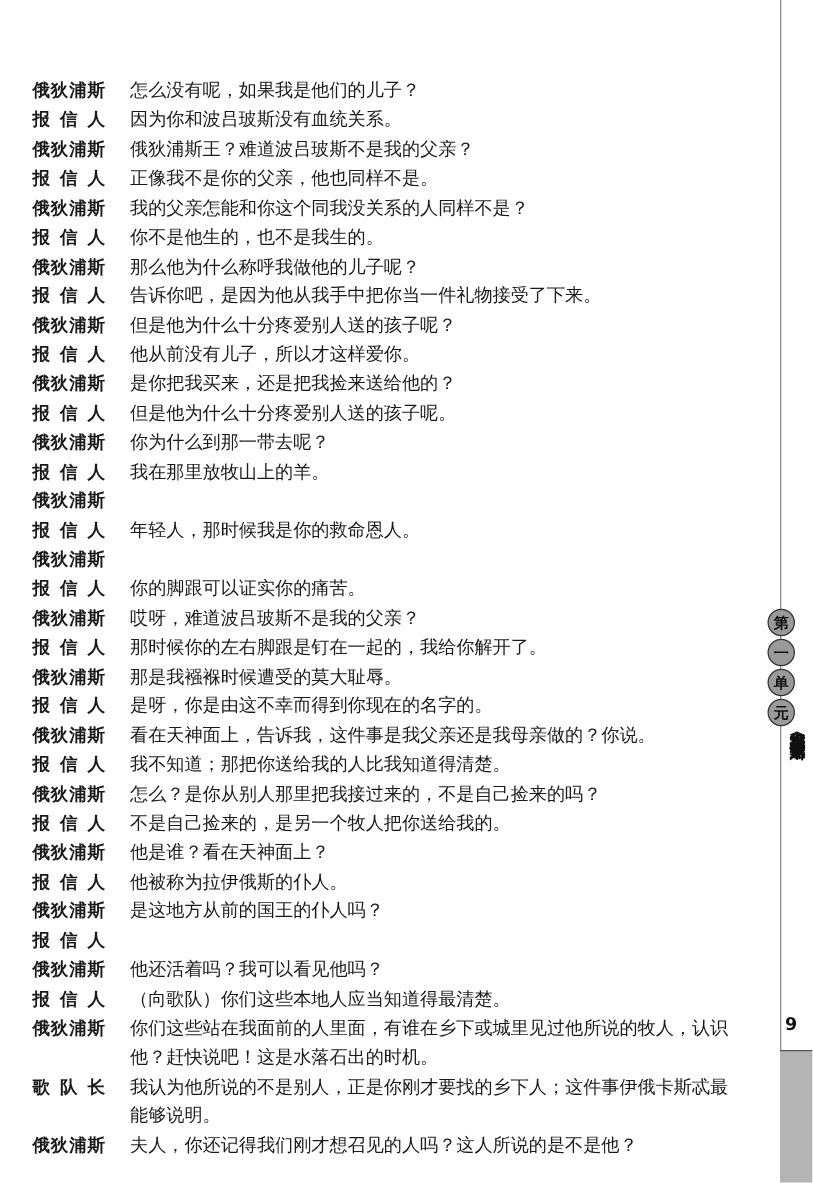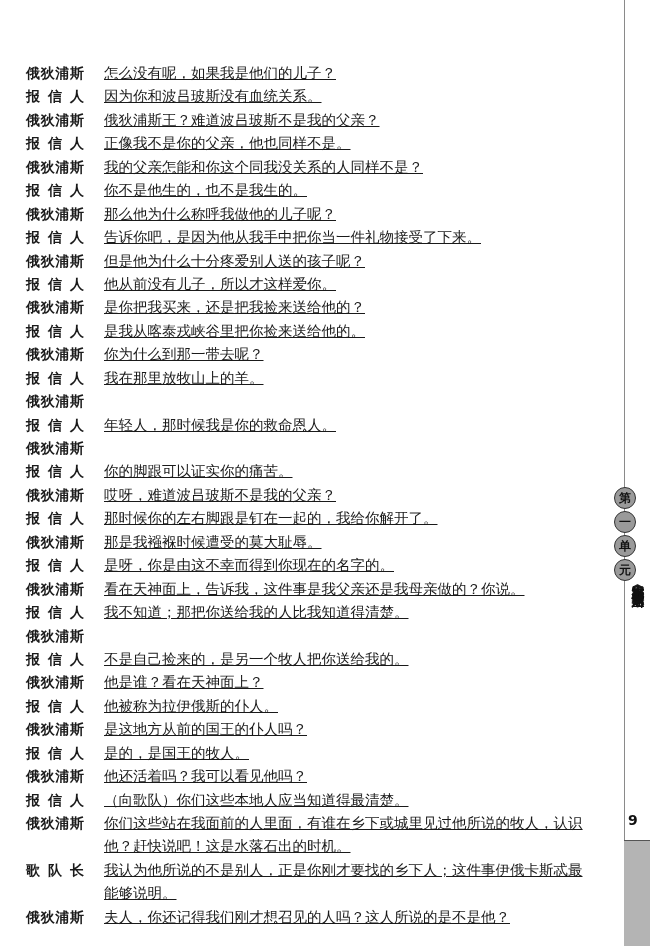--- a/index.html
+++ b/index.html
@@ -17,21 +17,21 @@
     font-size: 14.5px; line-height: 23.43px;
   }
   .speaker {
     width: 78px; flex: 0 0 78px;
     font-family: "DejaVu Sans", "Liberation Sans", sans-serif;
     font-weight: bold; font-size: 14px;
     display: flex; justify-content: space-between;
     padding-right: 0; box-sizing: border-box;
   }
   .speaker span { display: inline-block; }
-  .text { flex: 1; padding-left: 0; white-space: pre-wrap; text-decoration: underline; }
+  .text { flex: 1; padding-left: 0; white-space: pre-wrap; }
   .margin-line {
     position: absolute; left: 624px; top: 0; width: 1px; height: 946px;
     background: #8a8a8a;
   }
   .unit-badges {
     position: absolute; left: 614px; top: 487px; width: 22px;
     display: flex; flex-direction: column; gap: 2px;
   }
   .badge {
     width: 20px; height: 20px; border-radius: 50%;
@@ -155,21 +155,21 @@
           <span>斯</span>
         </div>
         <div class="text">是你把我买来，还是把我捡来送给他的？</div>
       </div>
       <div class="line">
         <div class="speaker" style="width: 78px; padding-right: 20px;">
           <span>报</span>
           <span>信</span>
           <span>人</span>
         </div>
-        <div class="text">是我从喀泰戎峡谷里把你捡来送给他的。</div>
+        <div class="text">但是他为什么十分疼爱别人送的孩子呢。</div>
       </div>
       <div class="line">
         <div class="speaker" style="width: 78px; padding-right: 20px;">
           <span>俄</span>
           <span>狄</span>
           <span>浦</span>
           <span>斯</span>
         </div>
         <div class="text">你为什么到那一带去呢？</div>
       </div>
@@ -264,20 +264,21 @@
         </div>
         <div class="text">我不知道；那把你送给我的人比我知道得清楚。</div>
       </div>
       <div class="line">
         <div class="speaker" style="width: 78px; padding-right: 20px;">
           <span>俄</span>
           <span>狄</span>
           <span>浦</span>
           <span>斯</span>
         </div>
+        <div class="text">怎么？是你从别人那里把我接过来的，不是自己捡来的吗？</div>
       </div>
       <div class="line">
         <div class="speaker" style="width: 78px; padding-right: 20px;">
           <span>报</span>
           <span>信</span>
           <span>人</span>
         </div>
         <div class="text">不是自己捡来的，是另一个牧人把你送给我的。</div>
       </div>
       <div class="line">
@@ -305,21 +306,20 @@
           <span>斯</span>
         </div>
         <div class="text">是这地方从前的国王的仆人吗？</div>
       </div>
       <div class="line">
         <div class="speaker" style="width: 78px; padding-right: 20px;">
           <span>报</span>
           <span>信</span>
           <span>人</span>
         </div>
-        <div class="text">是的，是国王的牧人。</div>
       </div>
       <div class="line">
         <div class="speaker" style="width: 78px; padding-right: 20px;">
           <span>俄</span>
           <span>狄</span>
           <span>浦</span>
           <span>斯</span>
         </div>
         <div class="text">他还活着吗？我可以看见他吗？</div>
       </div>

